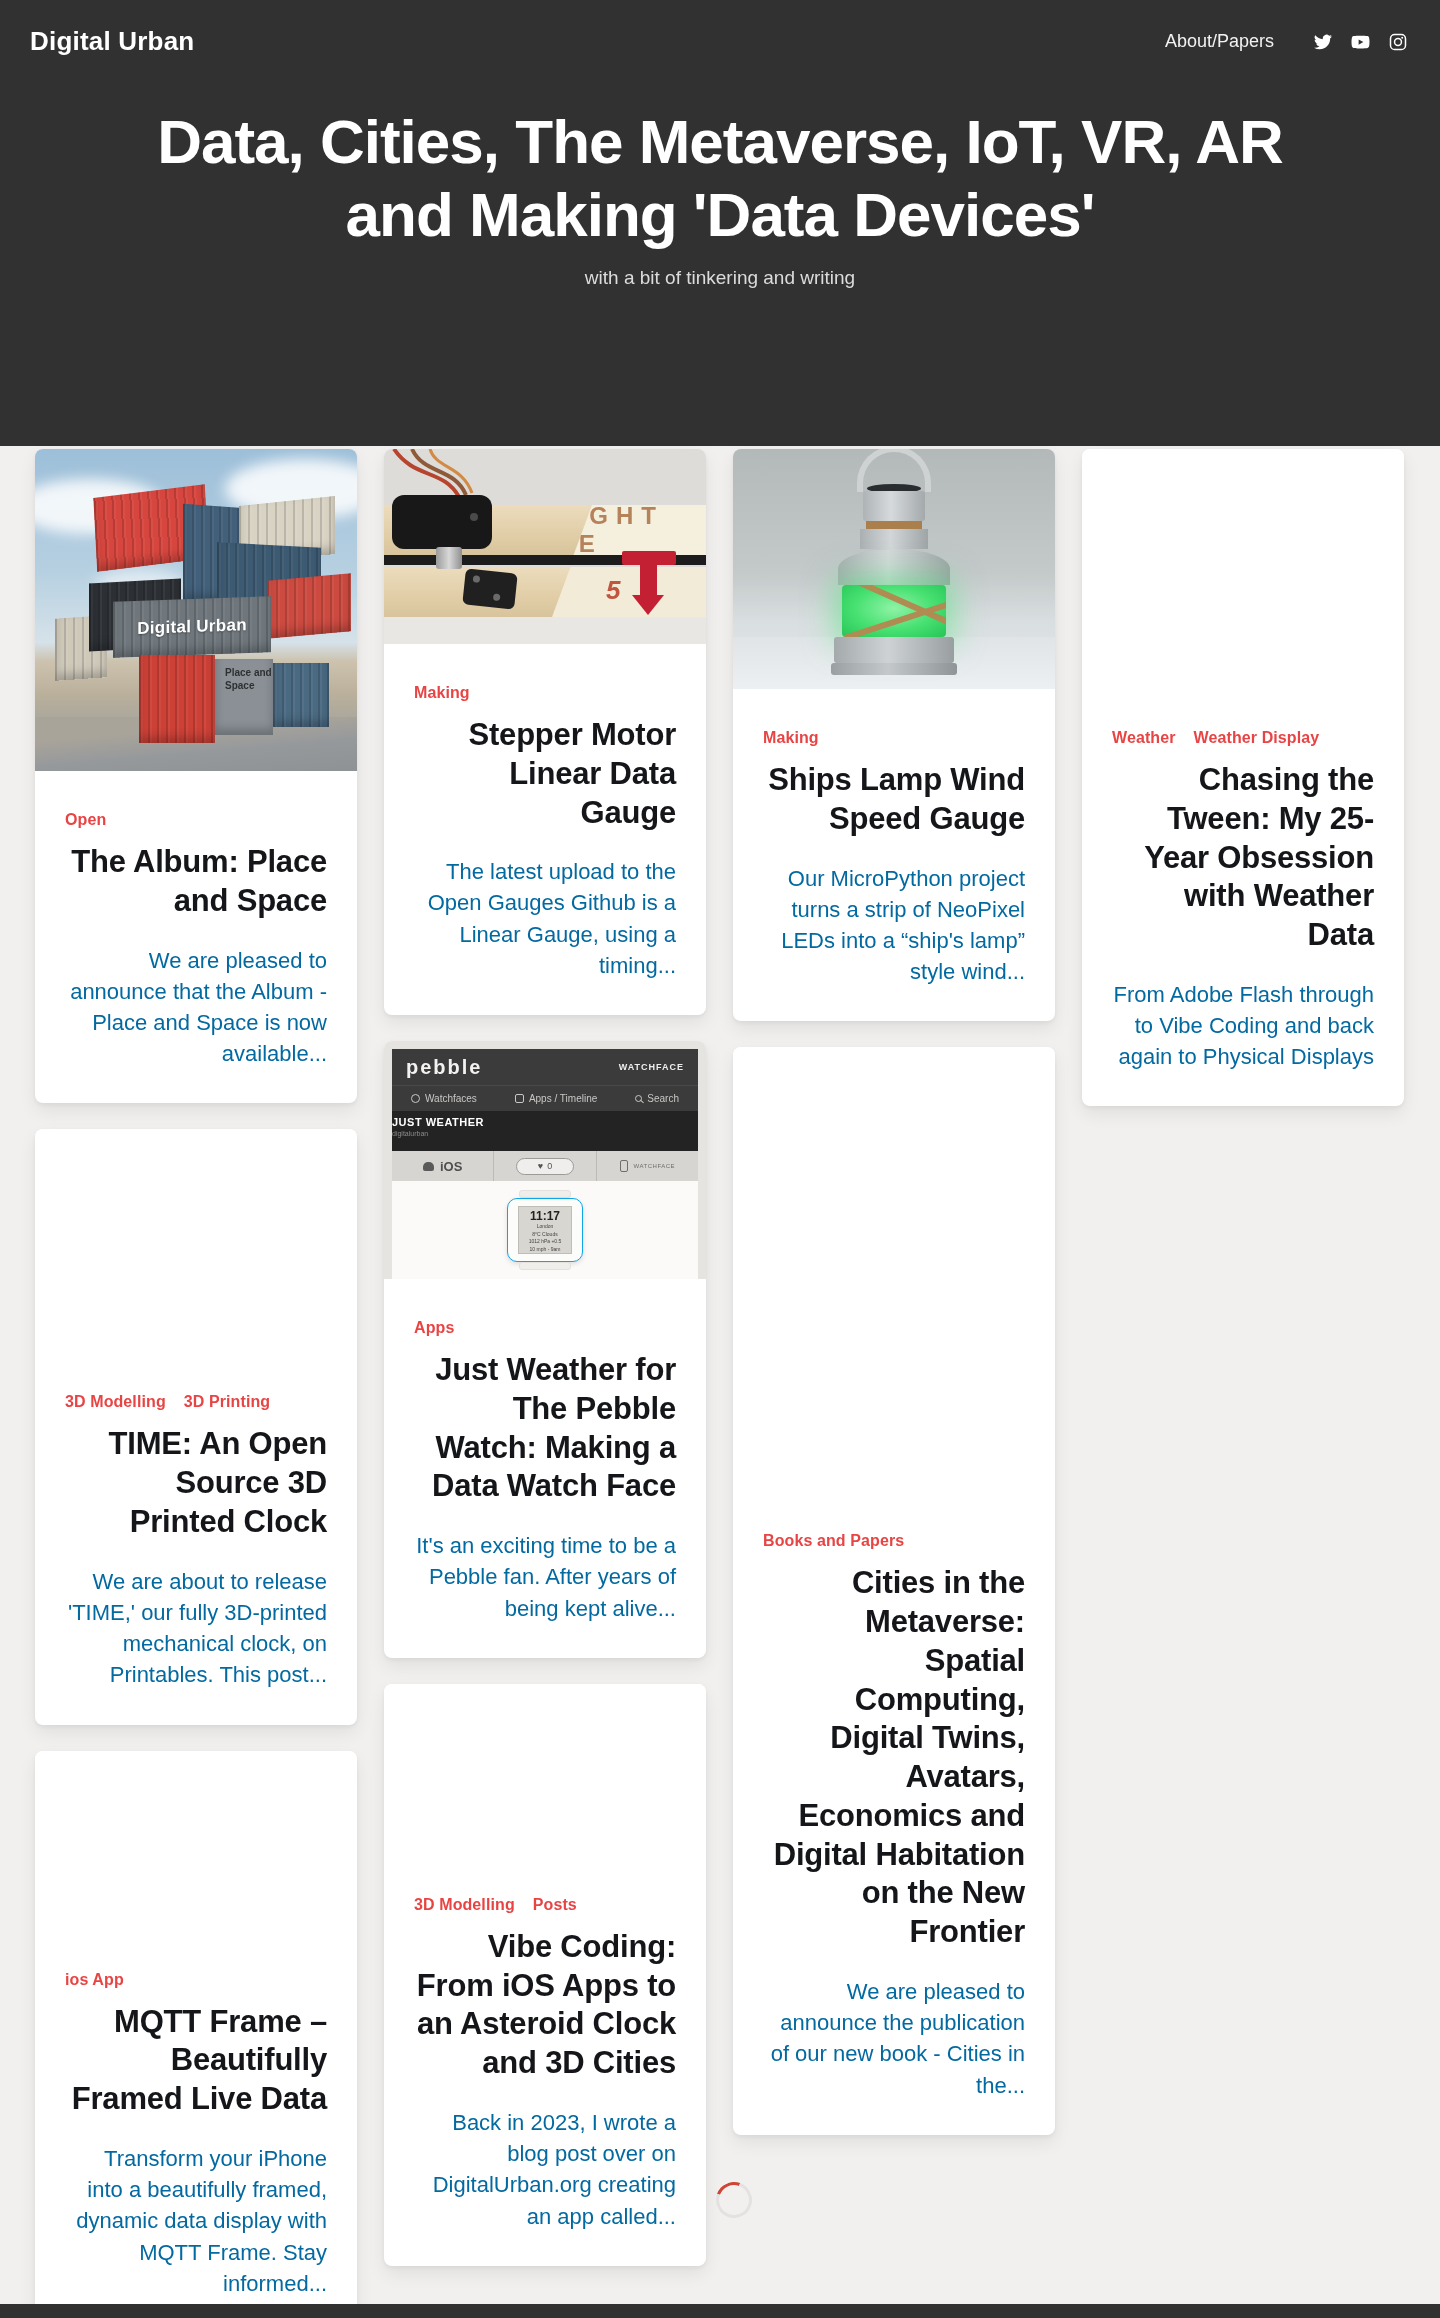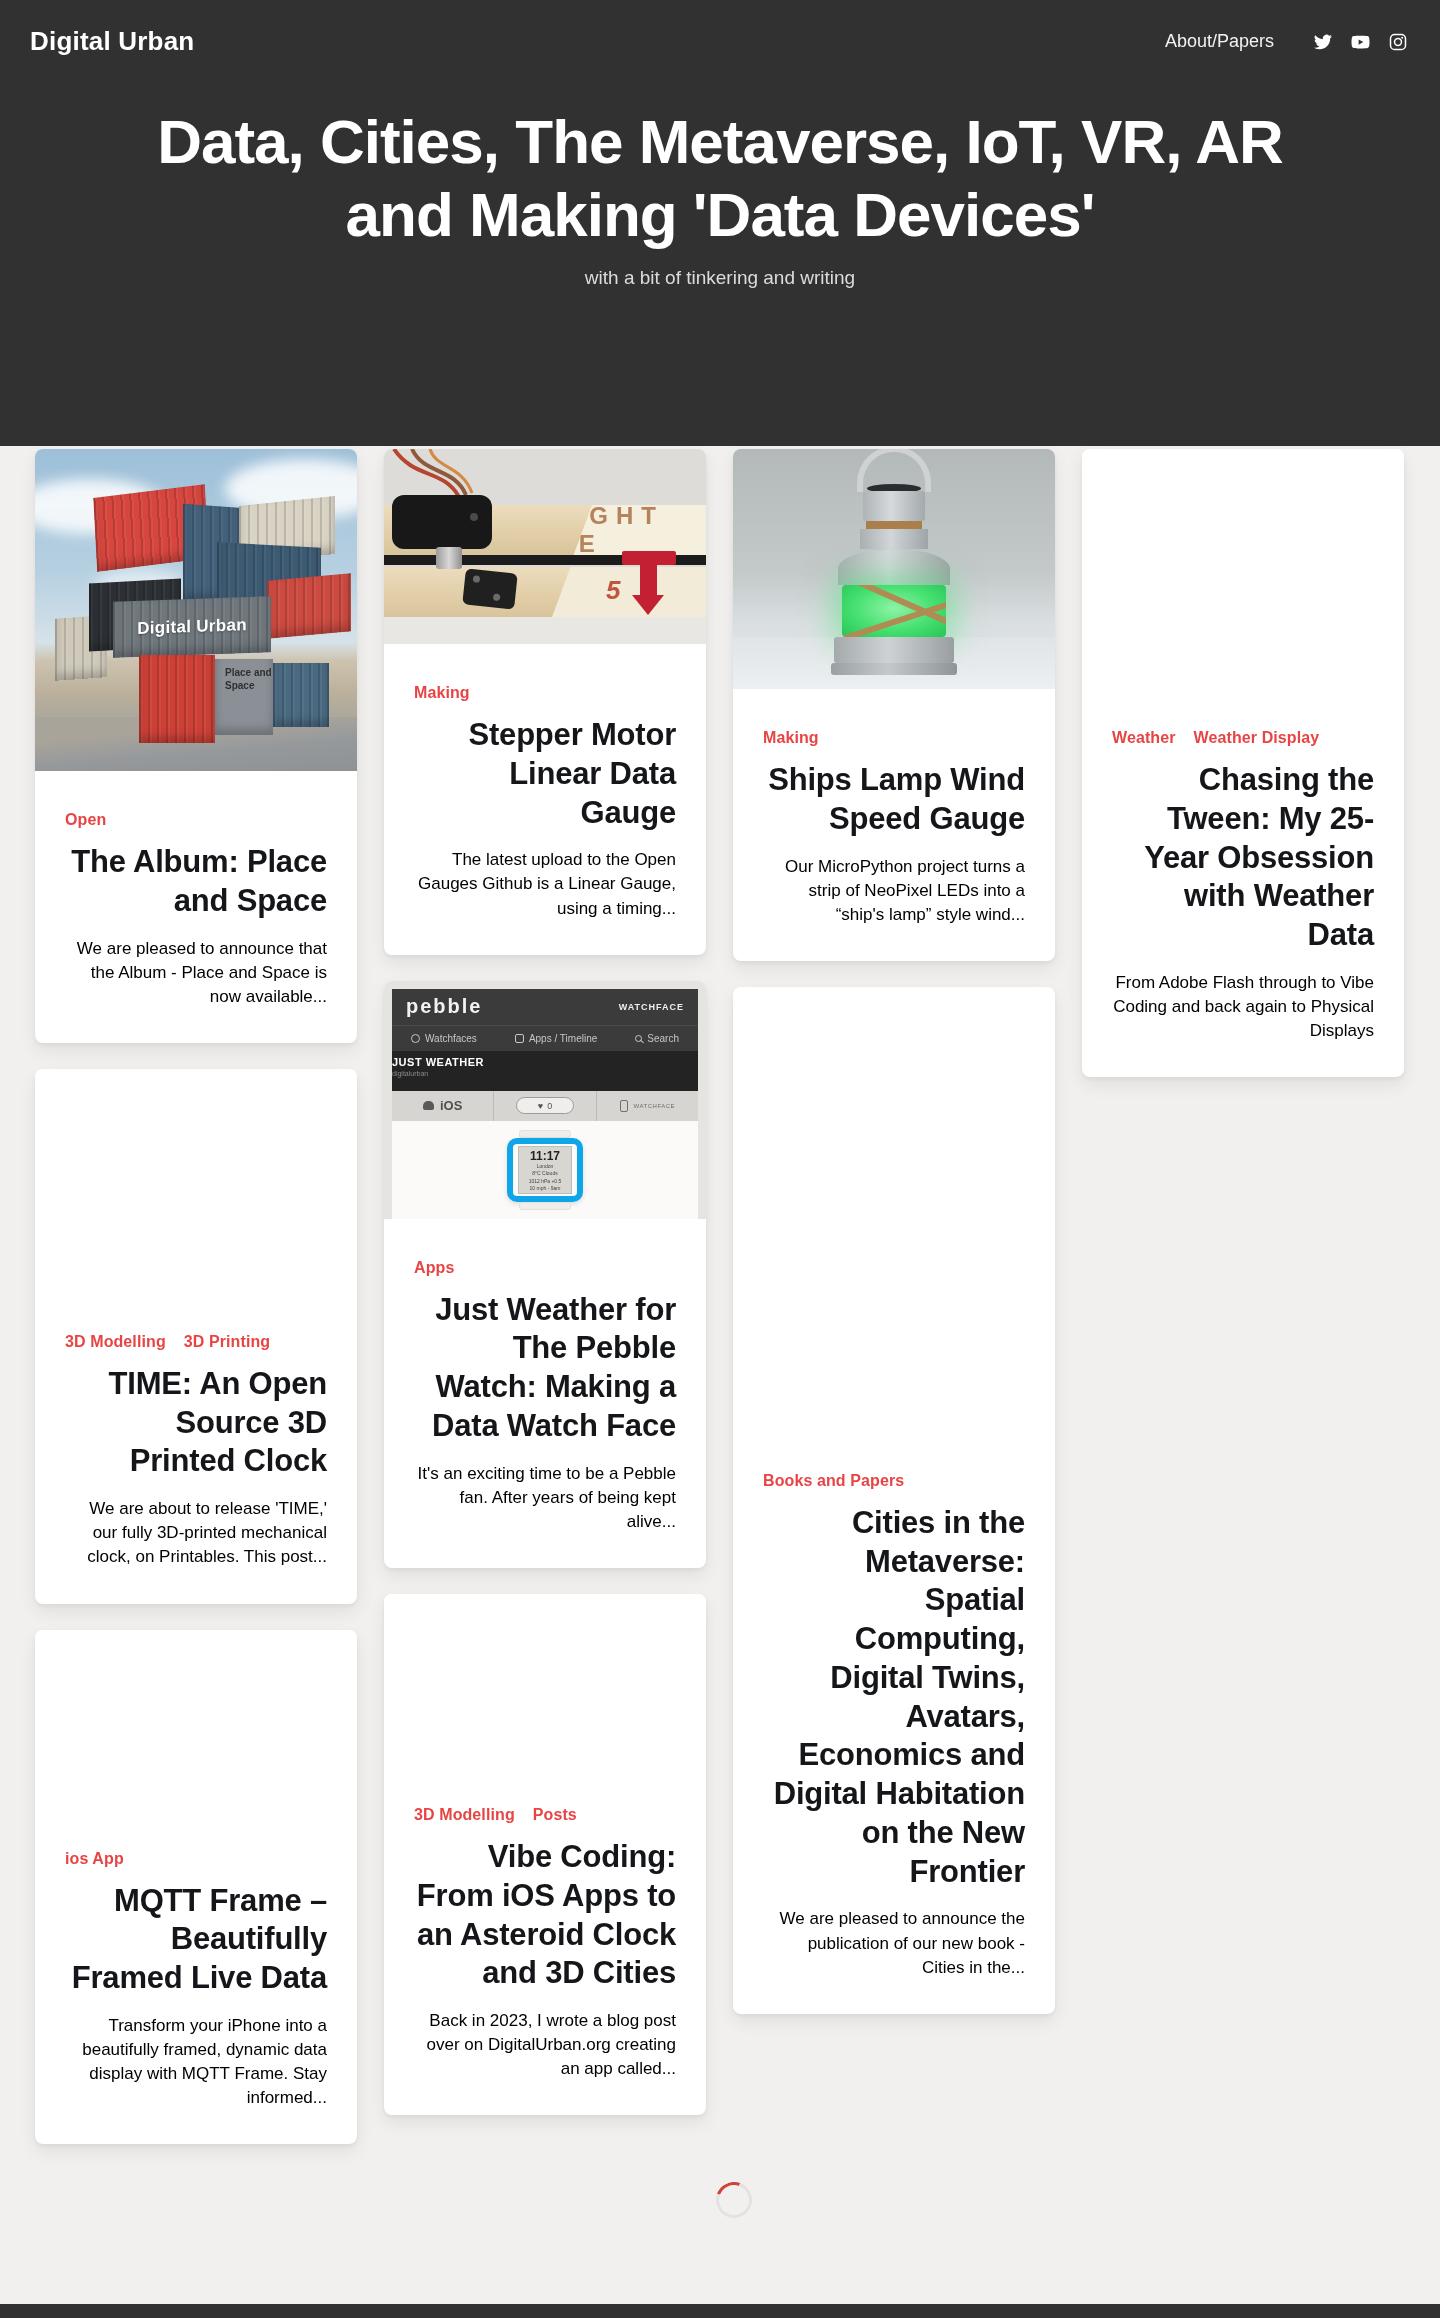--- a/index.html
+++ b/index.html
@@ -29,21 +29,21 @@
   .card {
     background:#fff; border-radius:8px; overflow:hidden; cursor:pointer;
     box-shadow:0 8px 18px rgba(0,0,0,.07), 0 2px 4px rgba(0,0,0,.05);
   }
   .card-img { position:relative; overflow:hidden; }
   .ph { background:#fff; }
   .card-body { padding:40px 30px 34px 30px;text-align:right; }
   .cats { display:flex; gap:18px; margin-bottom:14px; }
   .cat { color:#e84444; font-size:16px; font-weight:700; letter-spacing:.1px; cursor:pointer; }
   .title { font-size:31px; line-height:1.25; font-weight:700; color:#141619; letter-spacing:-.2px; }
-  .excerpt { margin-top:16px; font-size:17px; line-height:1.42; color:#000000; }
+  .excerpt { margin-top:24px; font-size:22px; line-height:1.42; color:#0369a1; }
   .excerpt.indent { text-indent:34px; }
 
   
   .img-containers { height:322px;
     background:linear-gradient(180deg,#9dbfd9 0%,#b6d0e1 38%,#d6e2e9 60%,#ccc2ae 66%,#bab09b 76%,#a7a59d 86%,#9b9ea1 100%); }
   .cloud { position:absolute; background:#fff; border-radius:50%; filter:blur(7px); opacity:.85; }
   .cbox { position:absolute; background-image:repeating-linear-gradient(90deg,rgba(0,0,0,.14) 0 2px,rgba(255,255,255,.05) 2px 4px,transparent 4px 9px); box-shadow:inset 0 -6px 10px rgba(0,0,0,.22); }
   .road { position:absolute; left:0; right:0; bottom:0; height:54px; background:linear-gradient(175deg,#a9a49a 30%,#96999c 60%,#8f9295 100%); }
   .cbox-label { position:relative; z-index:2; color:#fff; font-weight:700; font-size:17px; letter-spacing:.3px; display:flex; align-items:center; justify-content:center; height:100%; text-shadow:0 1px 2px rgba(0,0,0,.35); }
   .cbox-label2 { position:relative; z-index:2; color:#2e3134; font-weight:700; font-size:10px; line-height:1.25; padding:8px 0 0 10px; }
@@ -88,21 +88,21 @@
   .pb-bar > div { flex:1; display:flex; align-items:center; justify-content:center; gap:6px; height:100%; }
   .pb-bar > div + div { border-left:1px solid #bdbbb7; }
   .pb-ios { color:#4f4f4f; font-size:13px; font-weight:700; }
   .android { width:11px; height:9px; background:#5a5a5a; border-radius:5px 5px 2px 2px; position:relative; }
   .pb-pill { width:58px; height:17px; border:1px solid #9d9b97; border-radius:9px; background:#efeeec; display:flex; align-items:center; justify-content:center; gap:4px; font-size:9px; color:#555; }
   .heart { color:#555; font-size:9px; }
   .watch-ico { width:8px; height:12px; border:1px solid #6e6e6e; border-radius:2px; }
   .pb-wf2 { font-size:6px; color:#6e6e6e; letter-spacing:.5px; }
   .pb-stage { flex:1; background:#fbfaf9; display:flex; flex-direction:column; align-items:center; justify-content:center; }
   .strap { width:52px; height:8px; background:#efeeeb; border:1px solid #e2e1de; border-radius:3px; }
-  .pcase { width:76px; height:64px; background:#fcfcfb; border:6px solid #0ea5e9; border-radius:10px; box-shadow:0 2px 5px rgba(0,0,0,.12); display:flex; align-items:center; justify-content:center; }
+  .pcase { width:76px; height:64px; background:#fcfcfb; border:1px solid #0ea5e9; border-radius:10px; box-shadow:0 2px 5px rgba(0,0,0,.12); display:flex; align-items:center; justify-content:center; }
   .pscreen { width:54px; height:48px; background:#d8d6d1; border:1px solid #bfbdb8; text-align:center; padding-top:3px; }
   .ptime { font-size:12px; font-weight:700; color:#222; line-height:1.1; }
   .pline { font-size:5px; color:#444; line-height:1.5; }
 
   
   .img-lamp { height:240px; background:linear-gradient(180deg,#b3b8b9,#c4c9ca 52%,#d9dee0 72%,#e4e8eb); }
   .lamp-table { position:absolute; left:0; right:0; bottom:0; height:52px; background:linear-gradient(180deg,#e0e4e7,#edf0f2); }
   .lamp { position:absolute; left:50%; transform:translateX(-50%); bottom:14px; width:140px; display:flex; flex-direction:column; align-items:center; }
   .l-handle { width:74px; height:46px; border:6px solid #ced2d3; border-bottom:none; border-radius:40px 40px 0 0; margin-top:-2px; }
   .l-captop { width:54px; height:9px; background:#2a2d2f; border-radius:50%; margin-top:-8px; z-index:2; }

